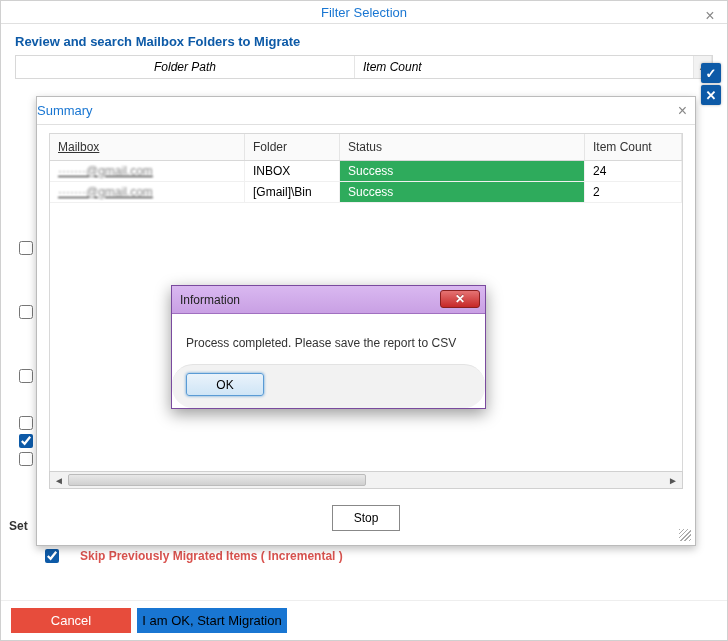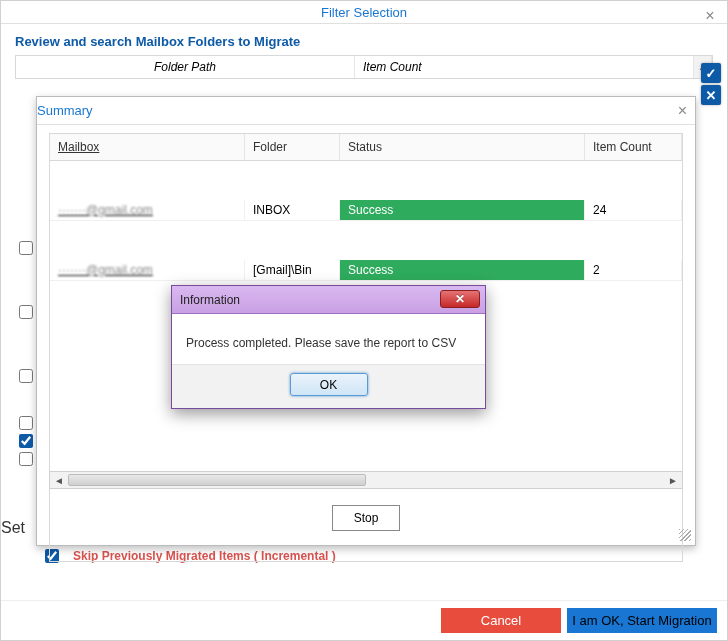--- a/index.html
+++ b/index.html
@@ -21,41 +21,41 @@
 .fs-side-icons .ic span { color: #fff; font-size: 13px; font-weight: bold; }
 
 .fs-checkboxes { position: absolute; left: 18px; top: 240px; display: flex; flex-direction: column; gap: 50px; font-size: 12px; }
 .fs-checkboxes label { display: flex; align-items: center; gap: 6px; }
 .fs-checkboxes input { width: 14px; height: 14px; }
 
 .fs-extra-checks { position: absolute; left: 18px; top: 415px; display:flex; flex-direction:column; gap:4px; }
 .fs-extra-checks input { width:14px; height:14px; }
 .fs-extra-checks .checked { accent-color: #0d5aa7; }
 
-.fs-set-label { position:absolute; left:0; top:518px; font-size:16px; color:#333; }
+.fs-set-label { position:absolute; left:8px; top:518px; font-size:12px; color:#333;font-weight:bold; }
 
-.fs-skip-row { position:absolute; left:14px; top:548px; display:flex; align-items:center; gap:14px; font-size:12px;padding-left:30px; }
+.fs-skip-row { position:absolute; left:14px; top:548px; display:flex; align-items:center; gap:21px; font-size:12px;padding-left:30px; }
 .fs-skip-row input { width:14px; height:14px; accent-color:#0d5aa7; }
 .fs-skip-row span { color:#d9534f; font-weight:600; }
 
-.fs-footer { position:absolute; left:0; right:0; bottom:0; height:40px; background:#fff; display:flex; justify-content:flex-end; gap:6px; padding:7px 10px; border-top:1px solid #eee;margin-top:24px; }
+.fs-footer { position:absolute; left:0; right:0; bottom:0; height:40px; background:#fff; display:flex; justify-content:flex-start; gap:6px; padding:7px 10px; border-top:1px solid #eee;margin-top:24px; }
 .btn-cancel { background:#e74c3c; color:#fff; border:none; width:120px; font-size:13px; cursor:pointer; }
 .btn-start { background:#1976d2; color:#000000; border:none; width:150px; font-size:13px; cursor:pointer; }
 
 
 .summary { position:absolute; left:35px; top:95px; width:660px; height:450px; background:#fff; border:1px solid #bbb; box-shadow:0 3px 8px rgba(0,0,0,.25); }
 .summary-title { height:28px; color:#1976d2; font-size:13px; display:flex; align-items:center; justify-content:flex-start; border-bottom:1px solid #e0e0e0; position:relative; }
 .summary-close { position:absolute; right:8px; top:5px; font-size:16px; color:#888; cursor:pointer; }
 
 .sum-table { margin:8px 12px 0; border:1px solid #d8d8d8; }
 .sum-head, .sum-row { display:flex; font-size:12px; }
 .sum-head { background:#fafafa; border-bottom:1px solid #d8d8d8; }
 .sum-head .c { padding:6px 8px; border-right:1px solid #e5e5e5; font-weight:normal; color:#333; }
 .sum-row { border-bottom:1px solid #f0f0f0; }
-.sum-row .c { padding:3px 8px; border-right:1px solid #f0f0f0;margin-top:39px; }
+.sum-row .c { padding:3px 8px; border-right:1px solid #f0f0f0; }
 .c-mail { width:195px;text-decoration:underline; }
 .c-folder { width:95px; }
 .c-status { width:245px; }
 .c-count { flex:1; }
 .status-success { background:#2eab5c; color:#fff; }
 .mail-blur { filter:blur(1.2px); color:#888; }
 
 .sum-body-spacer { height:280px; }
 
 .sum-scroll { position:absolute; left:12px; right:12px; bottom:56px; height:18px; background:#f2f2f2; border:1px solid #d0d0d0; display:flex; align-items:center; }
@@ -66,21 +66,21 @@
 .btn-stop { position:absolute; left:50%; transform:translateX(-50%); bottom:14px; width:68px; height:26px; background:#fff; border:1px solid #888; font-size:12px; cursor:pointer; }
 
 .resize-grip { position:absolute; right:4px; bottom:4px; width:12px; height:12px; background:repeating-linear-gradient(135deg,#aaa,#aaa 1px,transparent 1px,transparent 3px); }
 
 
 .info-dlg { position:absolute; left:170px; top:284px; width:315px; background:#fff; border:1px solid #7a4a9e; box-shadow:0 5px 15px rgba(0,0,0,.4); }
 .info-title { height:28px; background:linear-gradient(#d9b8f0,#c9a0e4); border-bottom:1px solid #a070c0; display:flex; align-items:center; padding:0 8px; font-size:12px; color:#222; position:relative; }
 .info-close { position:absolute; right:5px; top:4px; width:40px; height:18px; background:linear-gradient(#e57373,#c62828); border:1px solid #8a1f1f; border-radius:3px; display:flex; align-items:center; justify-content:center; }
 .info-close span { color:#fff; font-weight:bold; font-size:12px; text-shadow:0 -1px 0 rgba(0,0,0,.3); }
 .info-body { padding:22px 14px 14px; font-size:12px; color:#333; }
-.info-btnrow { padding:8px 14px 12px; background:#f2f2f2; display:flex; justify-content:center; border-top:1px solid #e3e3e3; }
+.info-btnrow { padding:8px 14px 12px; background:#f2f2f2; display:flex; justify-content:flex-start; border-top:1px solid #e3e3e3;border-radius:21px; }
 .btn-ok { width:78px; height:23px; background:linear-gradient(#eaf3fb,#cfe5f6); border:1px solid #5a9bd5; border-radius:3px; font-size:12px; cursor:pointer; box-shadow:0 0 3px #5a9bd5; }
 </style>
 </head>
 <body>
 
 <div class="fs-titlebar">
   <span>Filter Selection</span>
   <span class="fs-close">×</span>
 </div>
 <div class="fs-subtitle">Review and search Mailbox Folders to Migrate</div>

